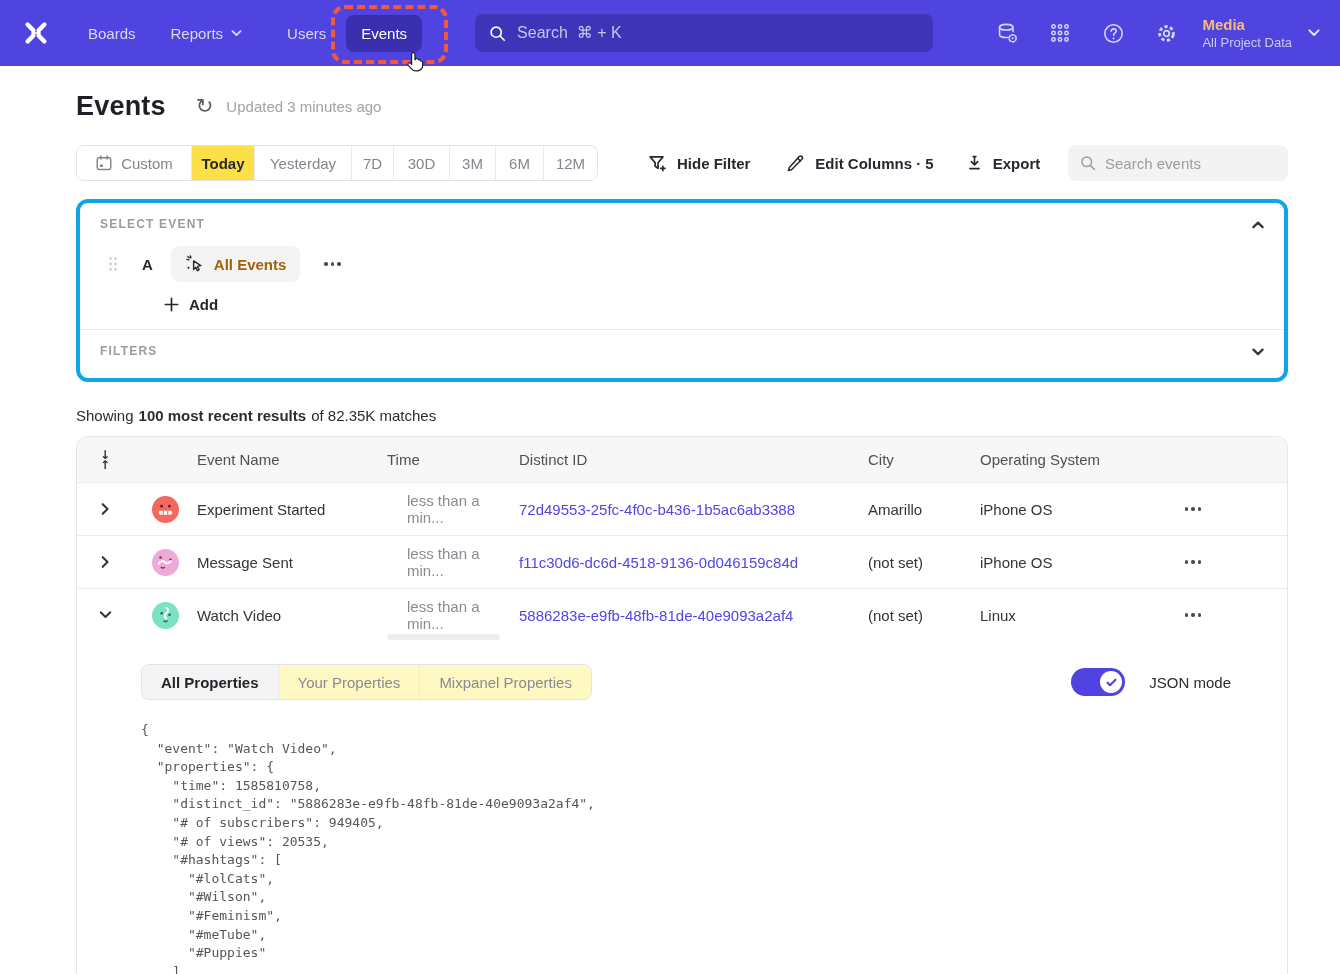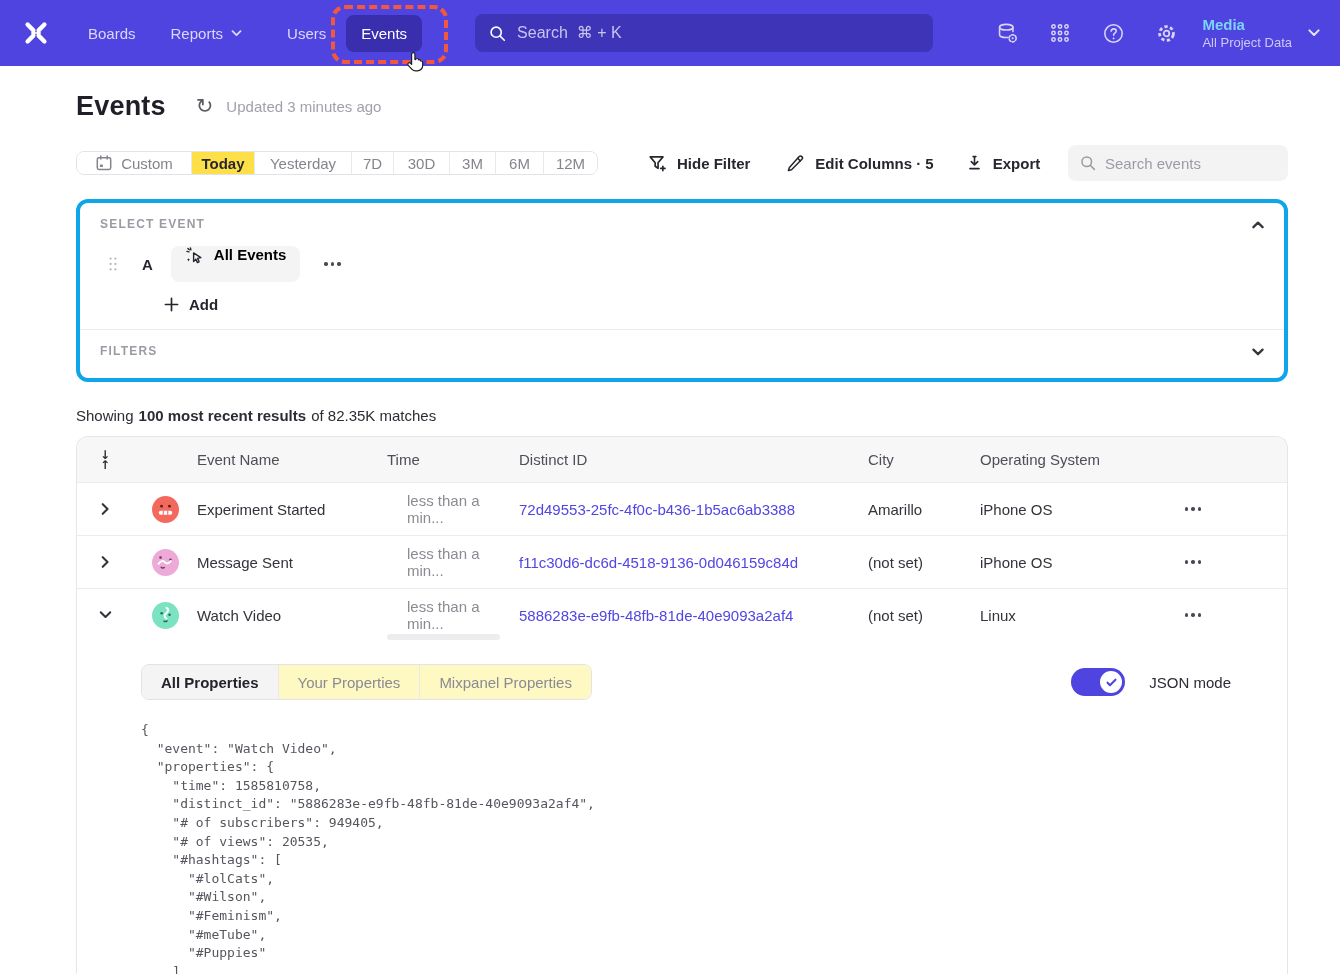--- a/index.html
+++ b/index.html
@@ -17,53 +17,53 @@
   .events-wrap { position:relative; margin-left:20px; }
   .events-btn { background:rgba(18,10,92,0.38); color:#fff; border-radius:8px; padding:10px 15px; font-size:15px; cursor:pointer; position:relative; z-index:2; }
   .annotation-box { position:absolute; inset:-10px -26px -12px -15px; border:4px dashed #f2583e; border-radius:14px; z-index:3; pointer-events:none; }
   .cursor-hand { position:absolute; right:-4px; bottom:-23px; z-index:4; }
   .nav-search { margin-left:53px; width:458px; height:38px; background:rgba(16,9,80,0.28); border-radius:8px; display:flex; align-items:center; padding:12px 14px; gap:11px; }
   .nav-search input { flex:1; background:transparent; border:none; outline:none; color:#fff; font-size:16px; font-family:inherit; }
   .nav-search input::placeholder { color:#c9c4f0; }
   .nav-right { margin-left:auto; display:flex; align-items:center; }
   .nav-iconbtn { width:24px; height:24px; color:#d9d5f6; margin-left:29px; cursor:pointer; display:flex; align-items:center; justify-content:center; }
   .project { margin-left:24px; cursor:pointer; }
-  .project .pname { color:#7dd3fc; font-weight:700; font-size:15px; line-height:19px; }
+  .project .pname { color:#fdba74; font-weight:700; font-size:15px; line-height:19px; }
   .project .pscope { color:#cdc8f3; font-size:13px; line-height:17px; }
   .proj-chevron { margin-left:16px; color:#e6e3fb; cursor:pointer; }
 
   
   .content { width:1212px; margin-left:76px; }
   .page-head { display:flex; align-items:center; margin-top:25px; }
   .page-title { font-size:27px; font-weight:700; color:#1f1f27; letter-spacing:.2px; }
   .refresh-btn { margin-left:30px; color:#5b5b64; font-size:21px; line-height:21px; cursor:pointer; font-family:"DejaVu Sans", sans-serif; }
   .updated { margin-left:13px; color:#a1a1aa; font-size:15px; }
 
   
   .toolbar { display:flex; align-items:center; margin-top:23px; height:36px; }
-  .seg { display:flex; height:24px; border:1px solid #e3e3e7; border-radius:8px; overflow:hidden; background:#fff; }
+  .seg { display:flex; height:36px; border:1px solid #e3e3e7; border-radius:8px; overflow:hidden; background:#fff; }
   .seg-item { display:flex; align-items:center; justify-content:center; gap:8px; font-size:15px; color:#84848d; cursor:pointer; border-left:1px solid #e9e9ec; background:#fff; }
   .seg-item:first-child { border-left:none; }
   .seg-item.active { background:#fde047; color:#27272f; font-weight:700; }
   .w0{width:114px}.w1{width:63px}.w2{width:97px}.w3{width:42px}.w4{width:56px}.w5{width:46px}.w6{width:48px}.w7{width:54px}
   .tool-btn { display:flex; align-items:center; gap:10px; font-size:15px; font-weight:600; color:#27272f; cursor:pointer; white-space:nowrap; }
   .tb1{ margin-left:50px; } .tb2{ margin-left:36px; } .tb3{ margin-left:32px; }
   .search-events { margin-left:auto; width:220px; height:36px; background:#f3f3f4; border-radius:8px; display:flex; align-items:center; padding:0 12px; gap:9px; color:#9b9ba3; }
   .search-events input { flex:1; border:none; outline:none; background:transparent; font-size:15px; font-family:inherit; color:#2c2c34; width:100%; }
   .search-events input::placeholder { color:#9b9ba3; }
 
   
   .qcard { margin-top:18px; border:4px solid #0ea5e9; border-radius:12px; }
   .qsection { padding:14px 20px 16px; position:relative; }
   .qlabel { font-size:12px; font-weight:700; letter-spacing:1.2px; color:#9b9ba3; }
   .collapse-btn { position:absolute; right:16px; top:12px; width:20px; height:20px; display:flex; align-items:center; justify-content:center; cursor:pointer; color:#36363e; }
   .event-row { display:flex; align-items:center; margin-top:15px; }
   .drag-handle { width:12px; margin-left:8px; cursor:grab; }
   .row-letter { font-size:15px; font-weight:700; color:#26262e; margin-left:22px; }
-  .event-chip { margin-left:18px; height:36px; background:#f4f4f5; border-radius:8px; display:flex; gap:9px; padding:0 14px; font-size:15px; font-weight:700; color:#000000; cursor:pointer; }
+  .event-chip { margin-left:18px; height:36px; background:#f4f4f5; border-radius:8px; display:flex; align-items:center; gap:9px; padding:0 14px; font-size:15px; font-weight:700; color:#a16207; cursor:pointer; }
   .more-btn { margin-left:16px; padding:6px 8px; display:flex; gap:3px; cursor:pointer; }
   .dot { width:3.4px; height:3.4px; border-radius:50%; background:#4a4a52; }
   .add-btn { display:flex; align-items:center; gap:10px; margin:14px 0 0 64px; font-size:15px; font-weight:600; color:#26262e; cursor:pointer; }
   .qdivider { border-top:1px solid #ececf0; }
   .filters-sec { padding:14px 20px 20px; position:relative; }
 
   
   .results-line { margin-top:25px; font-size:15px; color:#2c2c34; display:flex; gap:5px; }
   .results-line b { font-weight:700; }
 

